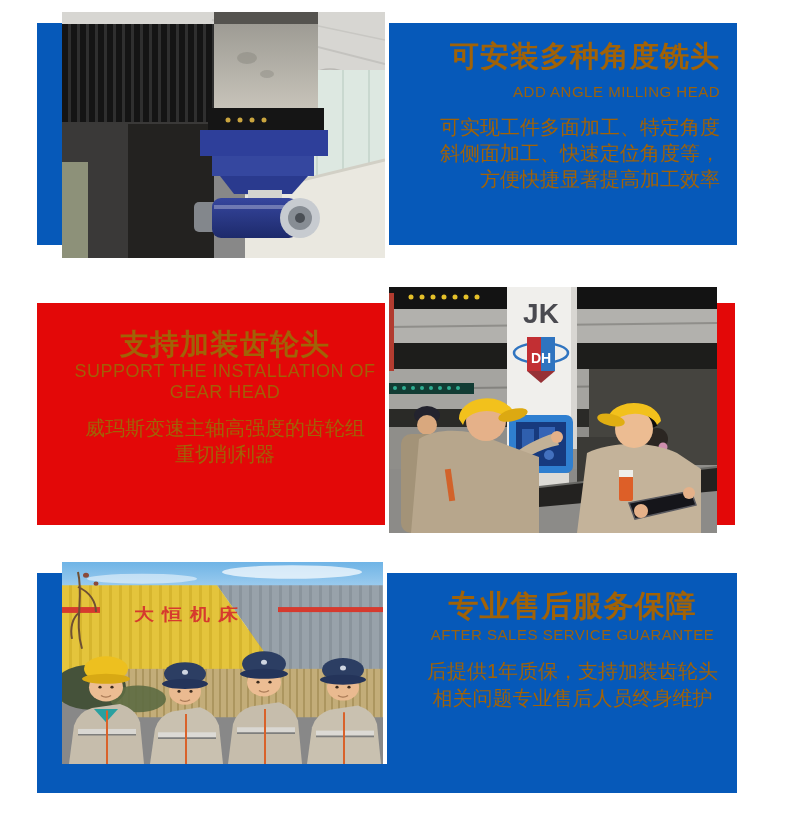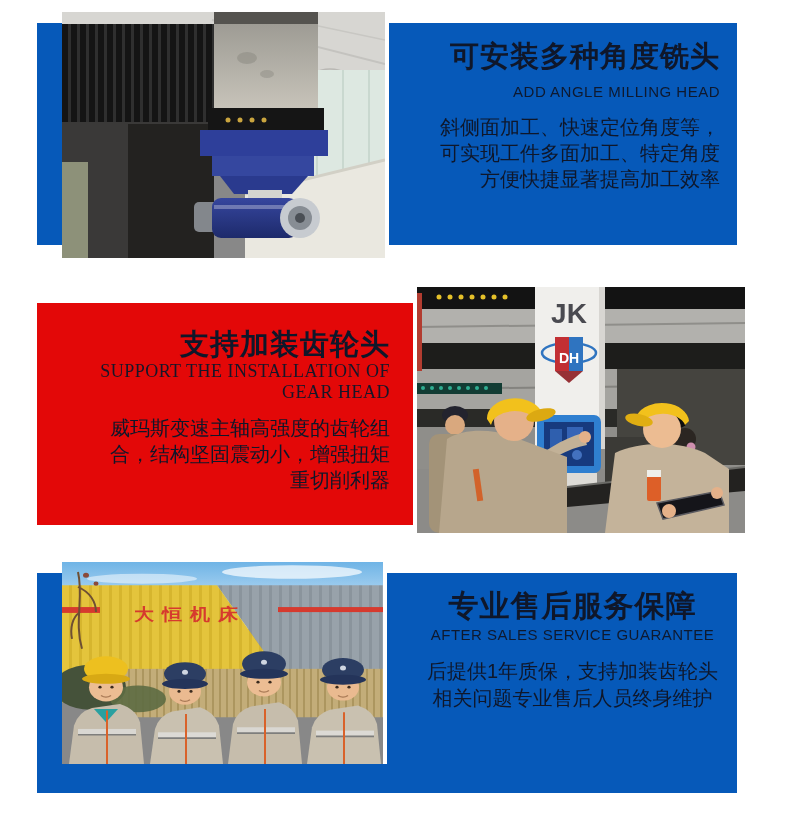--- a/index.html
+++ b/index.html
@@ -10,34 +10,34 @@
   .panel.blue{background:#0659b9;}
   .panel.red{background:#e30808;}
 
   #panel-1{left:37px;top:23px;width:700px;height:222px;}
   #panel-2{left:37px;top:303px;width:698px;height:222px;}
   #panel-3{left:37px;top:573px;width:700px;height:220px;}
 
   .photo{position:absolute;overflow:hidden;background:#888;}
   .photo svg{display:block;width:100%;height:100%;}
   #photo-1{left:62px;top:12px;width:323px;height:246px;border-right:4px solid #fff;}
-  #photo-2{left:385px;top:287px;width:328px;height:246px;border-left:4px solid #fff;margin-left:28px;}
+  #photo-2{left:385px;top:287px;width:328px;height:246px;border-left:4px solid #fff;}
   #photo-3{left:62px;top:562px;width:321px;height:202px;border-right:4px solid #fff;}
 
-  .txt{position:absolute;color:#0f172a;}
+  .txt{position:absolute;color:#a16207;}
   .sec-title{font-size:29px;font-weight:700;letter-spacing:1px;line-height:1.15;}
   .sec-sub{font-size:15px;font-weight:400;letter-spacing:.5px;opacity:.96;}
   .sec-body{font-size:20px;line-height:26px;font-weight:400;}
   .sec-body div{white-space:nowrap;}
 
   #txt-1{left:400px;top:40px;width:320px;text-align:right;}
   #txt-1 .sec-sub{margin-top:10px;}
   #txt-1 .sec-body{margin-top:14px;}
 
-  #txt-2{left:60px;top:328px;width:330px;text-align:right;font-family:Liberation Serif, serif;}
+  #txt-2{left:60px;top:328px;width:330px;text-align:center;}
   #txt-2 .sec-sub{font-size:18px;}
   #txt-2 .sec-body{margin-top:12px;}
 
   #txt-3{left:420px;top:591px;width:305px;text-align:center;}
   #txt-3 .sec-title{font-size:30px;font-family:Liberation Mono, monospace;}
   #txt-3 .sec-sub{}
   #txt-3 .sec-body{margin-top:15px;line-height:27px;}
 </style>
 </head>
 <body>
@@ -113,22 +113,22 @@
         <circle cx="238" cy="206" r="12" fill="#878d94"></circle>
         <circle cx="238" cy="206" r="5" fill="#4a4f55"></circle>
       </g>
     </svg>
   </div>
 
   <div id="txt-1" class="txt">
     <div class="sec-title">可安装多种角度铣头</div>
     <div class="sec-sub">ADD ANGLE MILLING HEAD</div>
     <div class="sec-body">
+      <div>可实现工件多面加工、特定角度</div>
       <div>斜侧面加工、快速定位角度等，</div>
-      <div>可实现工件多面加工、特定角度</div>
       <div>方便快捷显著提高加工效率</div>
     </div>
   </div>
 
   <div id="panel-2" class="panel red"></div>
 
   <div id="photo-2" class="photo">
     <svg viewBox="0 0 328 246" preserveAspectRatio="none">
       <rect x="0" y="0" width="328" height="246" fill="#8c8b88"></rect>
 
@@ -218,21 +218,20 @@
         <circle cx="300" cy="206" r="6" fill="#e5b189"></circle>
       </g>
     </svg>
   </div>
 
   <div id="txt-2" class="txt">
     <div class="sec-title">支持加装齿轮头</div>
     <div class="sec-sub">SUPPORT THE INSTALLATION OF GEAR HEAD</div>
     <div class="sec-body">
       <div>威玛斯变速主轴高强度的齿轮组</div>
-      <div>合，结构坚固震动小，增强扭矩</div>
       <div>重切削利器</div>
     </div>
   </div>
 
   <div id="panel-3" class="panel blue"></div>
 
   <div id="photo-3" class="photo">
     <svg viewBox="0 0 321 242" preserveAspectRatio="none">
       <defs>
         <linearGradient id="sky" x1="0" y1="0" x2="0" y2="1">

